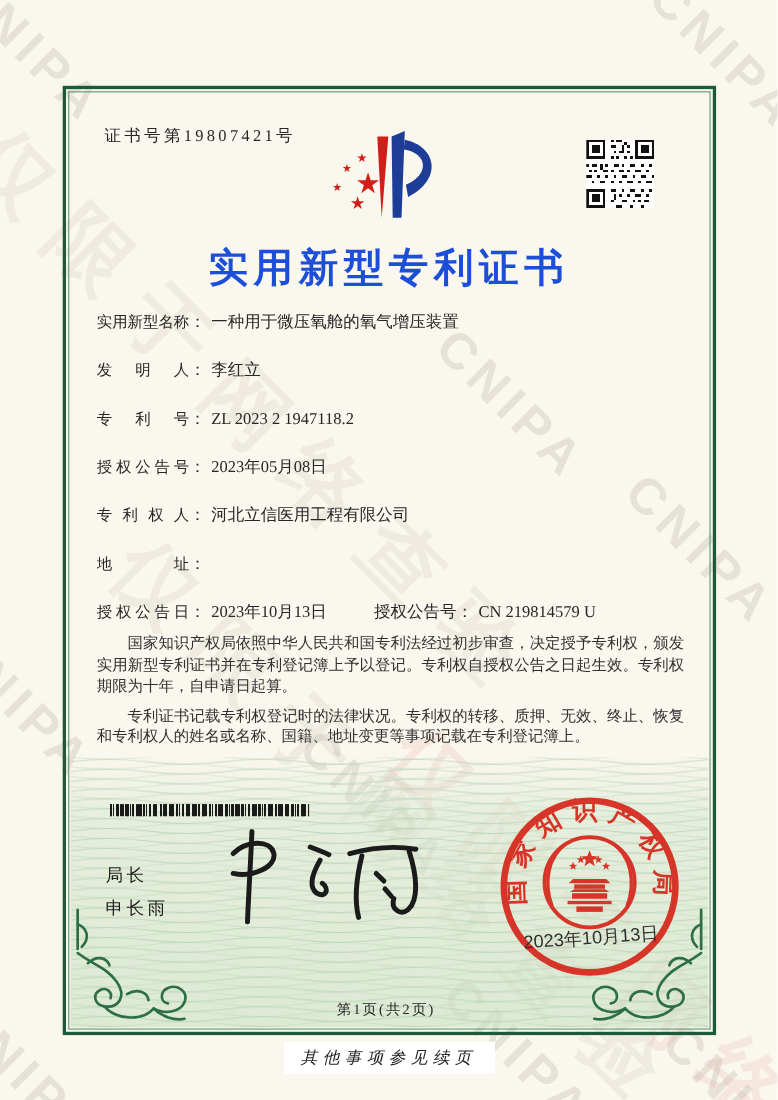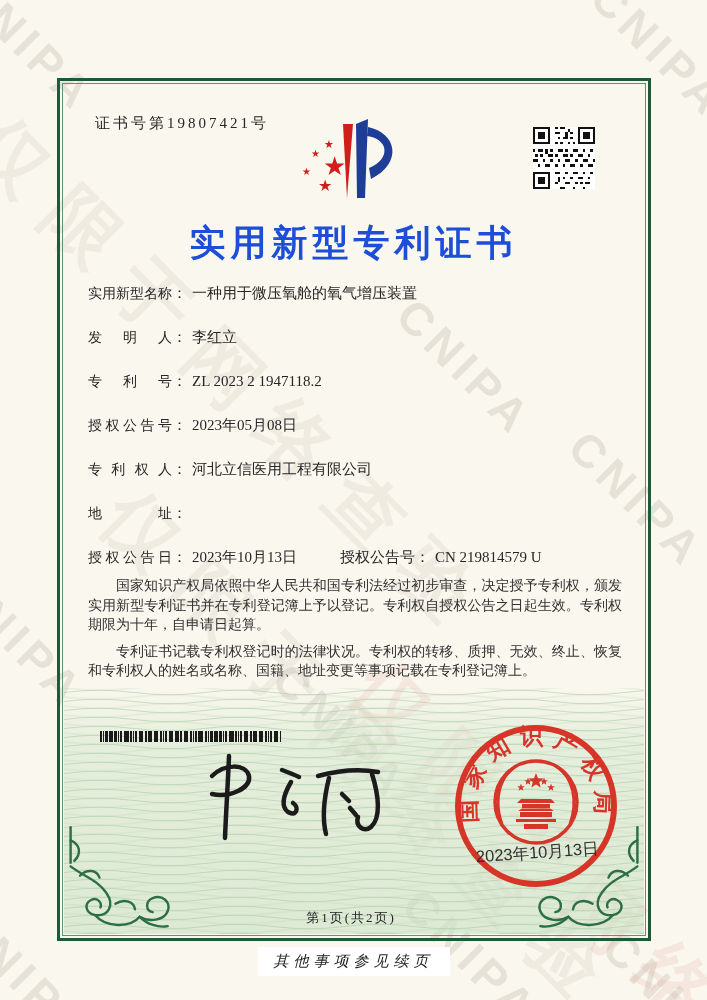--- a/index.html
+++ b/index.html
@@ -193,20 +193,24 @@
     </div>
   </div>
 
   <div class="paras">
     <p>国家知识产权局依照中华人民共和国专利法经过初步审查，决定授予专利权，颁发实用新型专利证书并在专利登记簿上予以登记。专利权自授权公告之日起生效。专利权期限为十年，自申请日起算。</p>
     <p>专利证书记载专利权登记时的法律状况。专利权的转移、质押、无效、终止、恢复和专利权人的姓名或名称、国籍、地址变更等事项记载在专利登记簿上。</p>
   </div>
 
   <div class="barcode"></div>
 
+  <div class="signer">
+    <div>局长</div>
+    <div>申长雨</div>
+  </div>
 
   <svg class="signature" viewBox="0 0 200 100">
     <g fill="none" stroke="#1b1b1b" stroke-width="4.5" stroke-linecap="round" stroke-linejoin="round">
       <path d="M14,30 C26,18 48,17 51,30 C53,42 32,52 14,48"></path>
       <path d="M31,10 C30,36 28,66 27,92"></path>
       <path d="M84,24 C92,27 97,29 101,31"></path>
       <path d="M93,36 C86,48 82,60 90,66 C98,71 102,62 95,57"></path>
       <path d="M120,30 C142,24 162,23 180,26"></path>
       <path d="M131,32 C126,52 124,72 128,88"></path>
       <path d="M174,28 C181,50 183,72 173,81 C166,87 157,80 160,71"></path>

